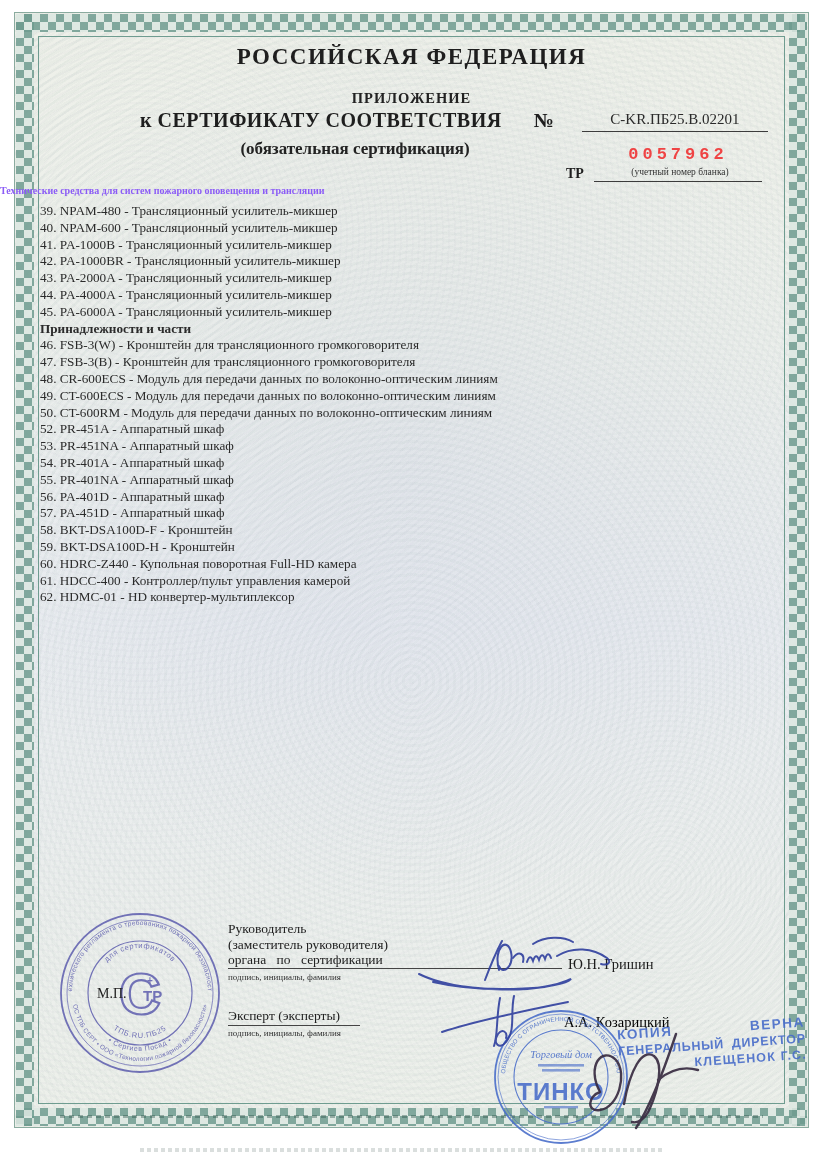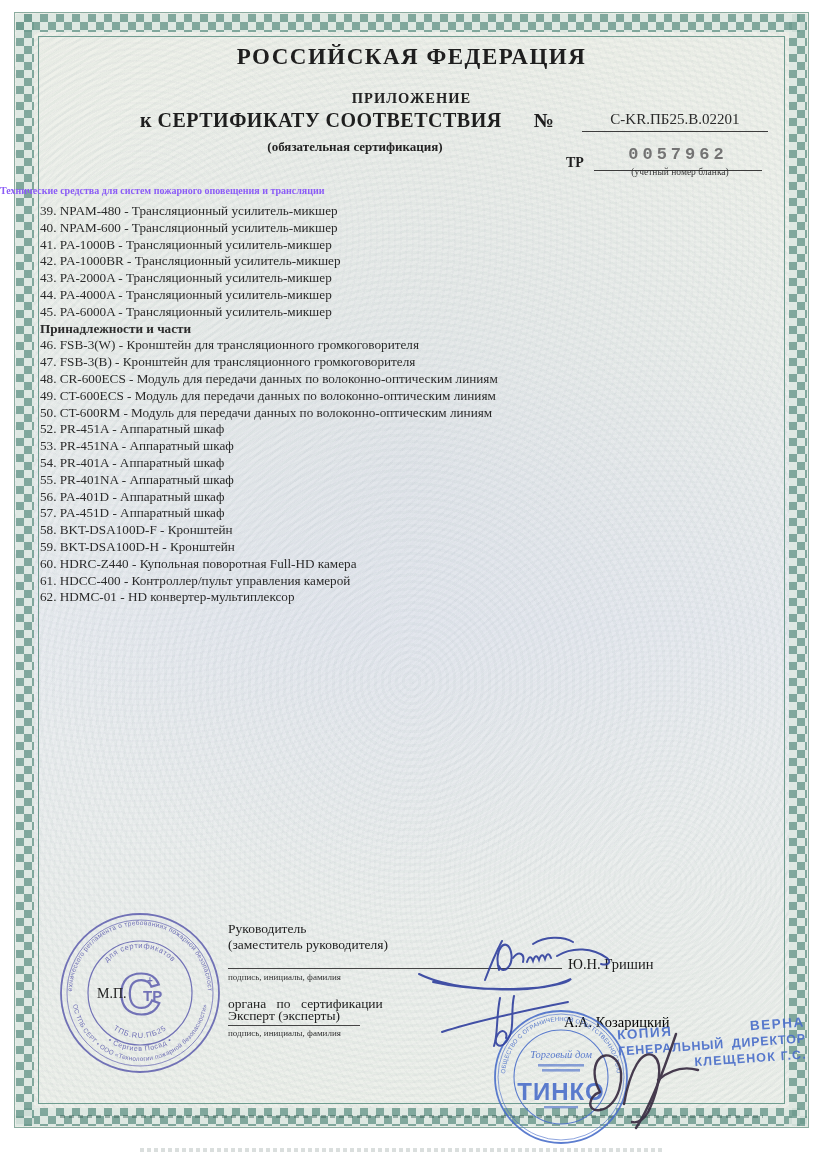--- a/index.html
+++ b/index.html
@@ -35,40 +35,40 @@
   .country{position:absolute;left:0;right:0;top:44px;text-align:center;
     font-size:23px;font-weight:bold;letter-spacing:1.5px;color:#1e1e1e;}
   .doc-type{position:absolute;left:0;right:0;top:90px;text-align:center;
     font-size:14.5px;font-weight:bold;letter-spacing:1px;color:#222;}
   .title-row{position:absolute;left:140px;top:109px;width:628px;display:flex;align-items:flex-end;gap:20px;}
   .title-main{font-size:20px;font-weight:bold;letter-spacing:.5px;white-space:nowrap;color:#1e1e1e;}
   .num-sign{font-size:20px;font-weight:bold;margin-left:12px;color:#1e1e1e;}
   .cert-num{flex:1;margin-left:8px;text-align:center;font-size:15px;color:#2a2a2a;
     border-bottom:1.2px solid #3c3c3c;padding-bottom:3px;}
   .cert-kind{position:absolute;left:140px;top:139px;width:430px;text-align:center;
-    font-size:13px;font-weight:bold;color:#222;}
+    font-size:17px;font-weight:bold;color:#222;}
   .tr-row{position:absolute;left:566px;top:145px;width:196px;display:flex;align-items:flex-end;}
   .tr-label{font-size:14px;font-weight:bold;color:#1e1e1e;}
   .blank-num{flex:1;margin-left:10px;text-align:center;border-bottom:1.2px solid #3c3c3c;
     font-family:"Liberation Mono", monospace;font-weight:bold;font-size:17px;
-    letter-spacing:4px;color:#737373;padding-bottom:6px;}
+    letter-spacing:4px;color:#ef4444;padding-bottom:17px;}
   .blank-caption{position:absolute;left:590px;top:167px;width:180px;text-align:center;
     font-size:9.5px;color:#333;}
 
   
   .list-heading{position:absolute;left:0;right:0;top:185px;
     font-size:10px;font-weight:bold;color:#8b5cf6;}
   .product-list{position:absolute;left:40px;top:203px;right:42px;}
   .list-line{font-size:13.2px;line-height:16.8px;color:#2b2b2b;white-space:nowrap;}
   .list-line.bold{font-weight:bold;}
 
   
   .role-block{position:absolute;left:228px;top:921px;width:345px;}
   .role-line{font-size:13.5px;line-height:15.5px;color:#222;}
-  .role-line.justified{word-spacing:7px;margin-top:44px;}
+  .role-line.justified{word-spacing:7px;}
   .sig-underline{position:absolute;left:228px;top:968px;width:334px;border-bottom:1px solid #444;}
   .sig-caption{position:absolute;left:228px;top:972px;font-size:9px;color:#333;}
   .head-name{position:absolute;left:568px;top:956px;font-size:14.5px;color:#1c1c1c;}
   .expert-role{position:absolute;left:228px;top:1008px;font-size:13.5px;color:#222;}
   .expert-underline{position:absolute;left:228px;top:1025px;width:132px;border-bottom:1px solid #444;}
   .expert-caption{position:absolute;left:228px;top:1028px;font-size:9px;color:#333;}
   .expert-name{position:absolute;left:564px;top:1014px;font-size:14.5px;color:#000000;}
 
   
   .mp-label{position:absolute;left:97px;top:986px;font-size:14px;color:#1d1d1d;z-index:4;}

